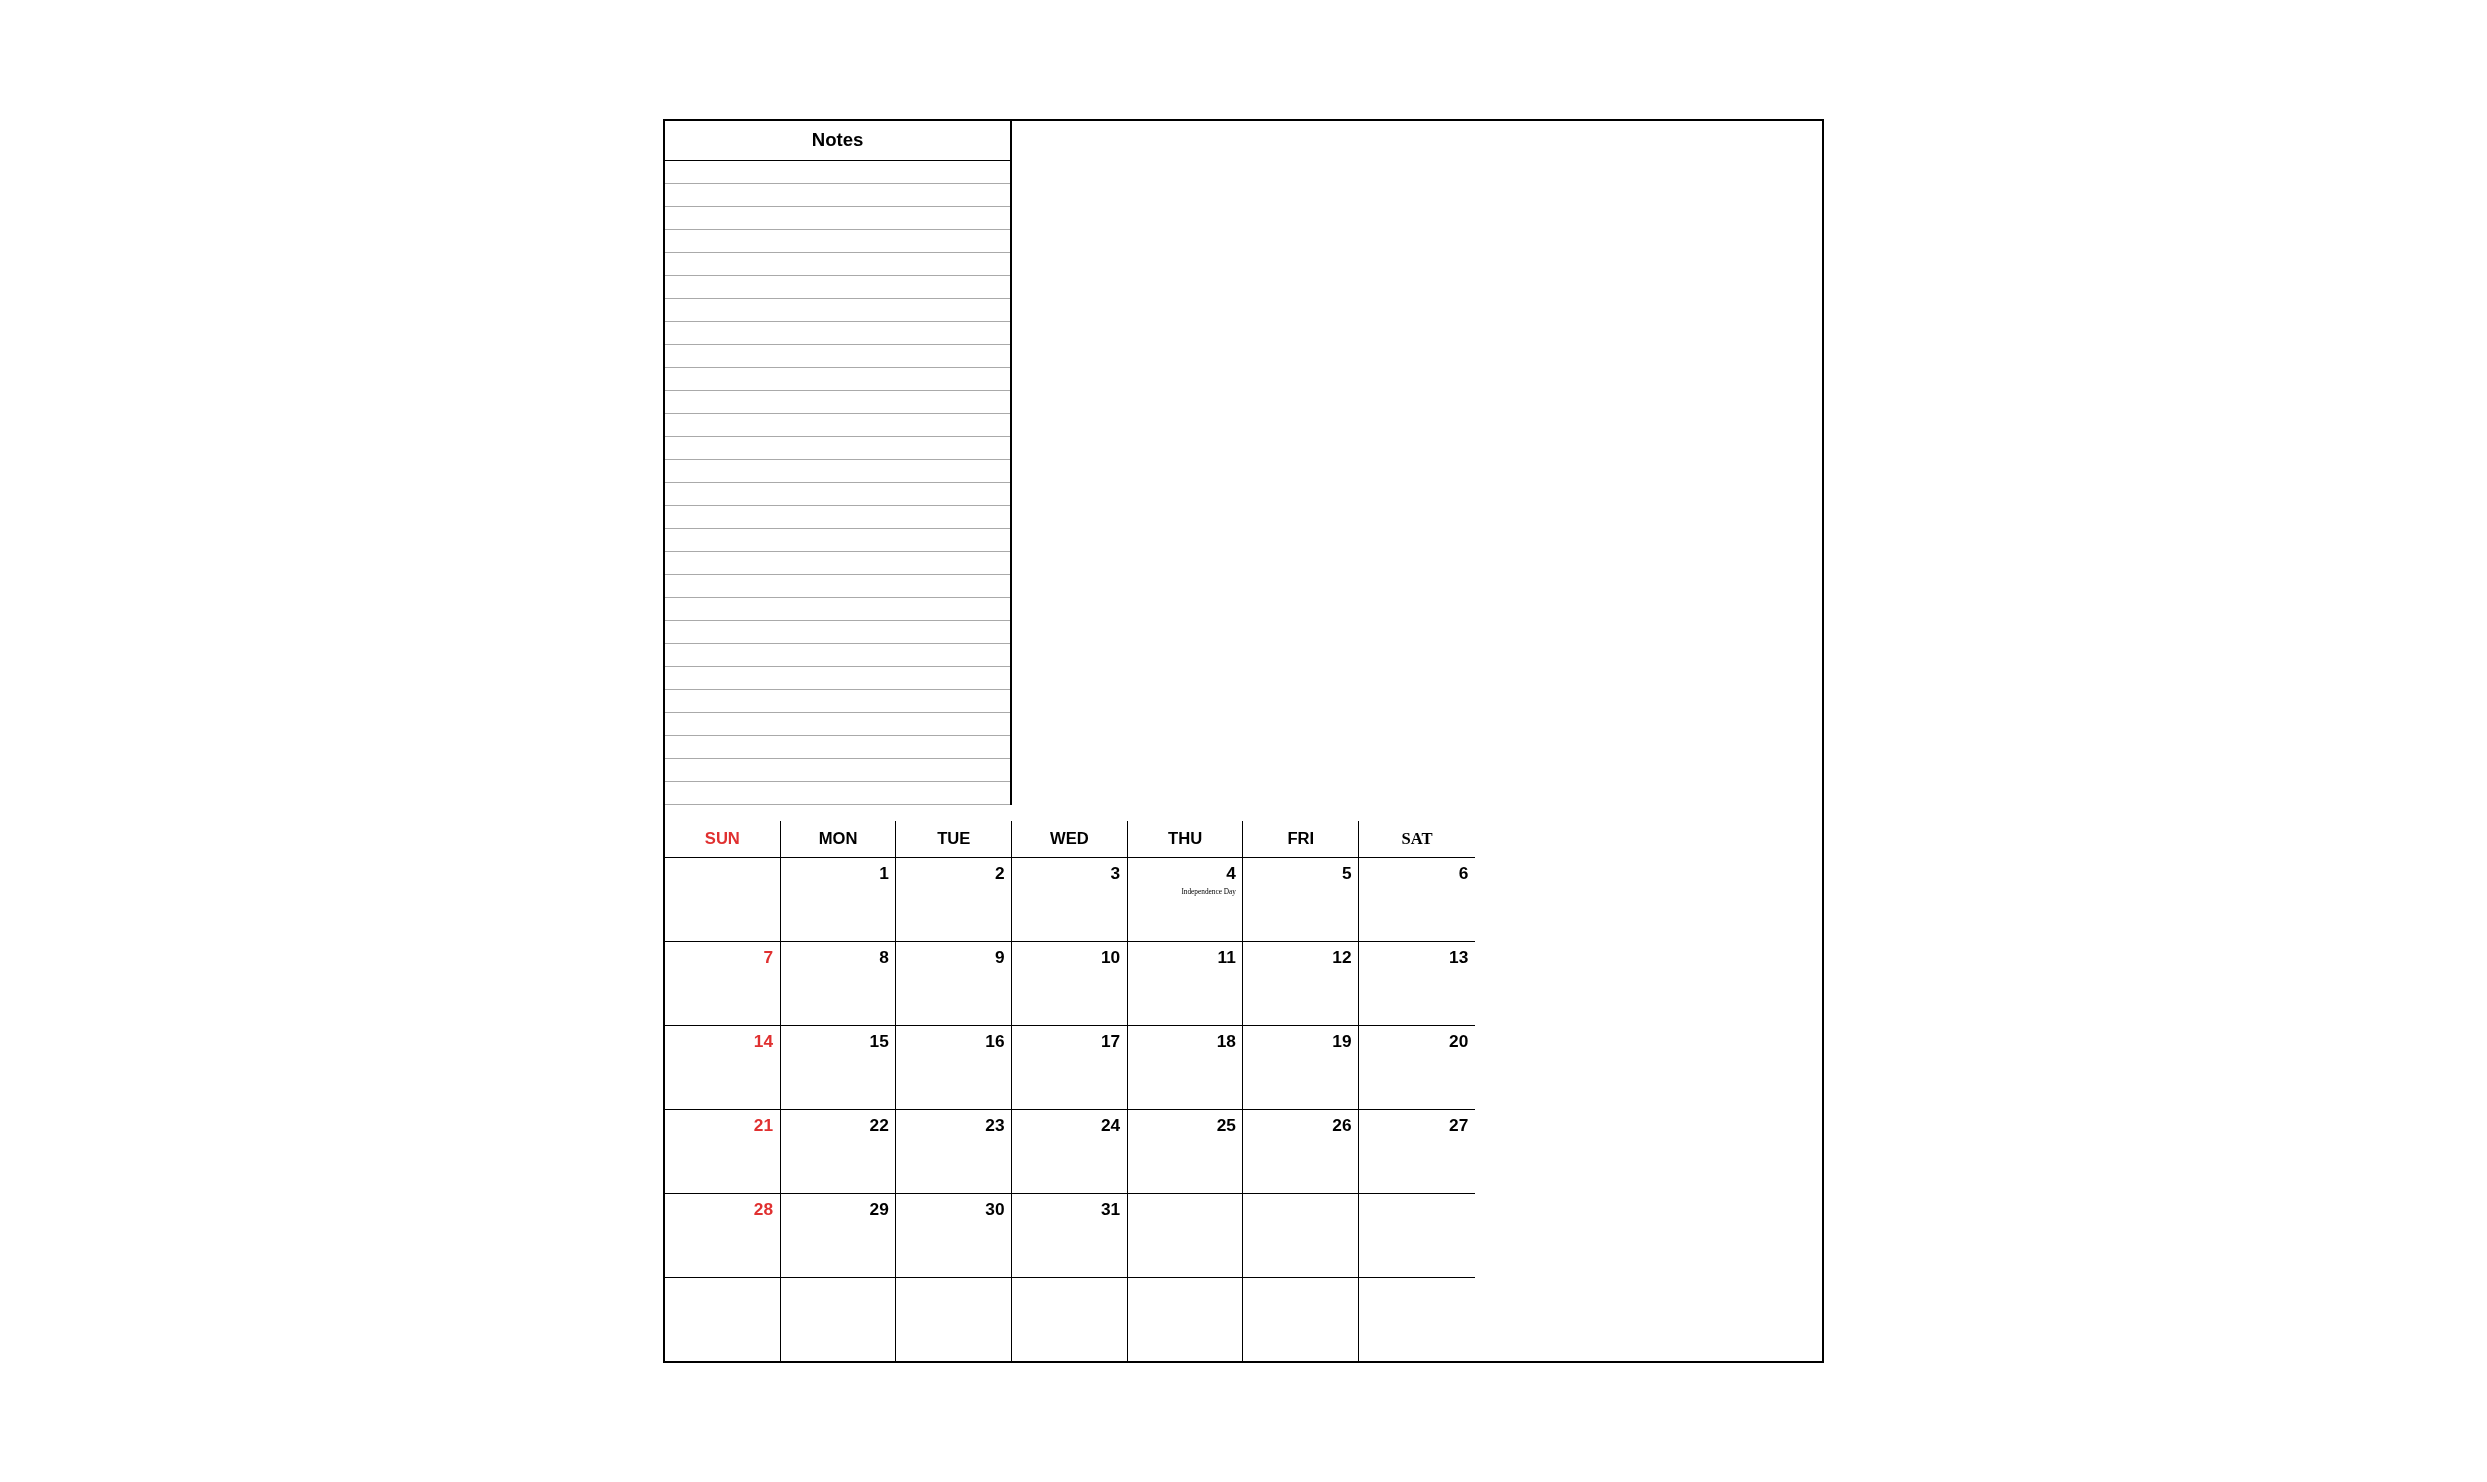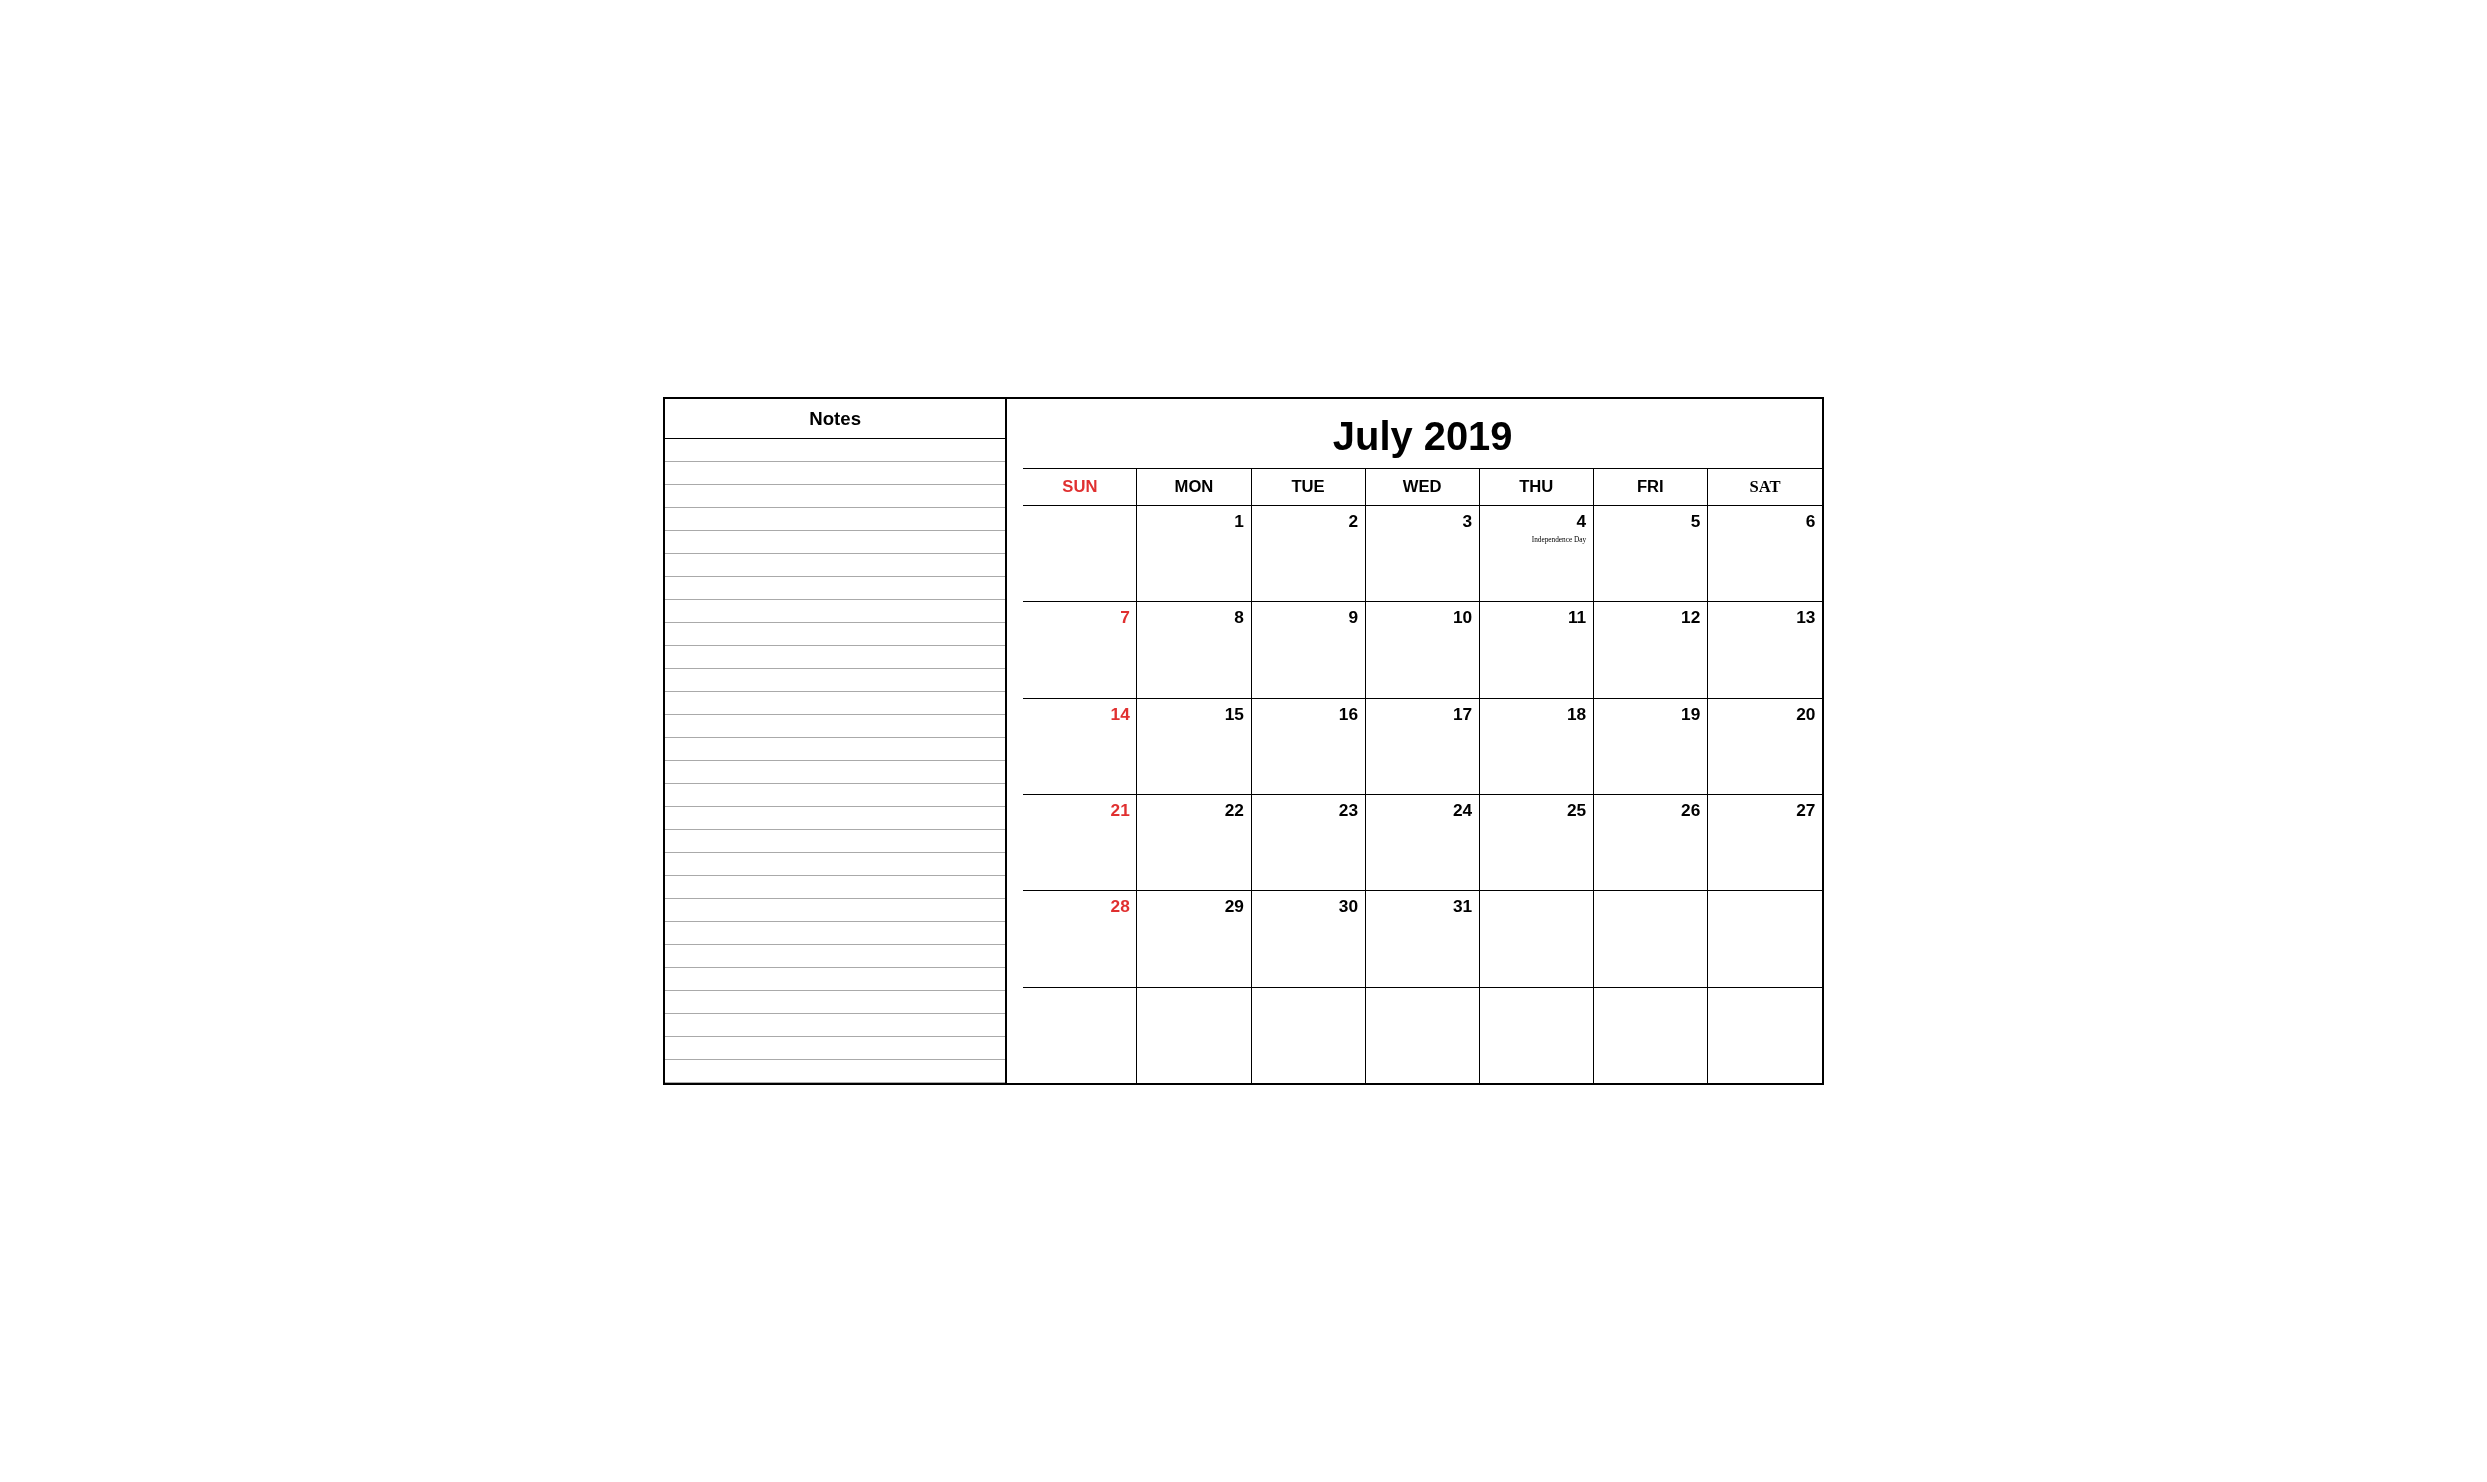--- a/index.html
+++ b/index.html
@@ -16,21 +16,21 @@
       align-items: center;
       min-height: 100vh;
       padding: 16.6px;
     }
 
     .page-container {
       width: 100%;
       max-width: 1161px;
       border: 2.5px solid #000;
       display: flex;
-      flex-direction: row;
+      flex-direction: column;
       gap: 16px;
     }
 
     
     .notes-section {
       width: 30%;
       border-right: 2.5px solid #000;
       display: flex;
       flex-direction: column;
     }
@@ -183,21 +183,20 @@
         <div class="notes-line"></div>
         <div class="notes-line"></div>
         <div class="notes-line"></div>
         <div class="notes-line"></div>
         <div class="notes-line"></div>
         <div class="notes-line"></div>
       </div>
   </div>
 
   <div class="calendar-section">
-    <div class="calendar-title">July 2019</div>
 
     <div class="calendar-grid">
 
       <div class="day-headers" id="day-headers-container">
       <div class="day-header sunday">SUN</div>
           <div class="day-header">MON</div>
           <div class="day-header">TUE</div>
           <div class="day-header">WED</div>
           <div class="day-header">THU</div>
           <div class="day-header">FRI</div>

